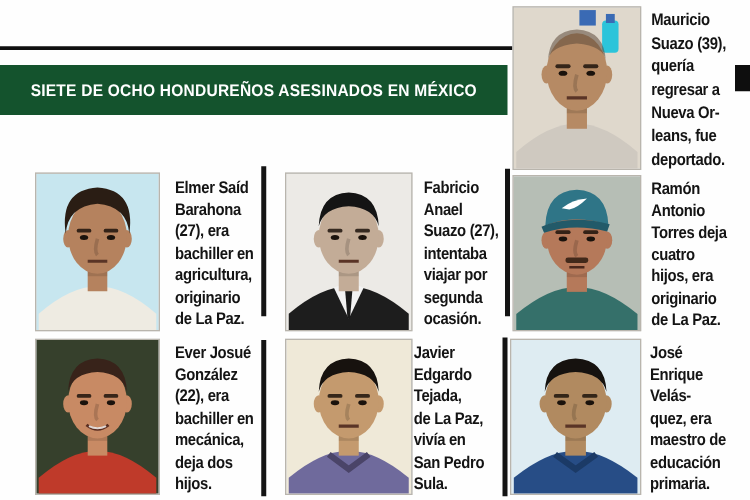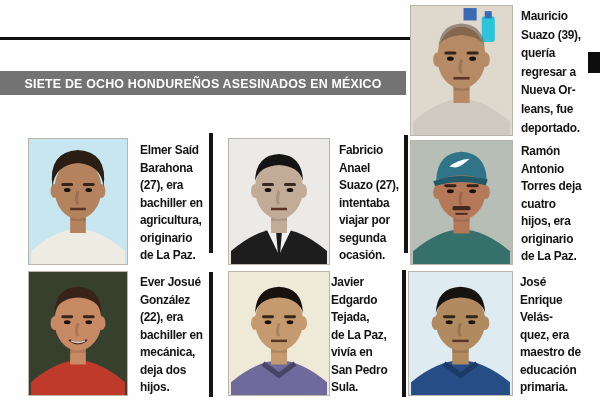--- a/index.html
+++ b/index.html
@@ -1,20 +1,20 @@
 <!DOCTYPE html>
 <html><head>
 <meta charset="utf-8">
 <style>
   html,body{margin:0;padding:0;background:#ffffff;}
   #page{position:relative;width:600px;height:400px;background:#fefefe;overflow:hidden;
         font-family:"Liberation Sans","DejaVu Sans",sans-serif;}
   .rule{position:absolute;background:#101010;}
-  .banner{position:absolute;left:0;top:52px;width:406px;height:24px;background:#737373;
-          display:flex;align-items:center;justify-content:center;margin-top:19px;}
+  .banner{position:absolute;left:0;top:52px;width:406px;height:40px;background:#14532d;
+          display:flex;align-items:center;justify-content:center;}
   .banner span{color:#ffffff;font-weight:bold;font-size:13.5px;letter-spacing:.2px;
                white-space:nowrap;transform:scaleX(.92);}
   .banner-stub{position:absolute;left:588px;top:52px;width:12px;height:21px;background:#0e0e0e;}
   .photo{position:absolute;border:1px solid #b9b5ad;box-sizing:border-box;overflow:hidden;
          background:#ddd;}
   .photo svg{display:block;}
   .caption{position:absolute;color:#141414;font-weight:bold;font-size:13.5px;line-height:17.5px;
            letter-spacing:-.3px;white-space:pre;transform:scaleX(.88);transform-origin:0 0;}
   .caption.tall{line-height:18.6px;}
   .divider{position:absolute;width:4px;background:#141414;}

